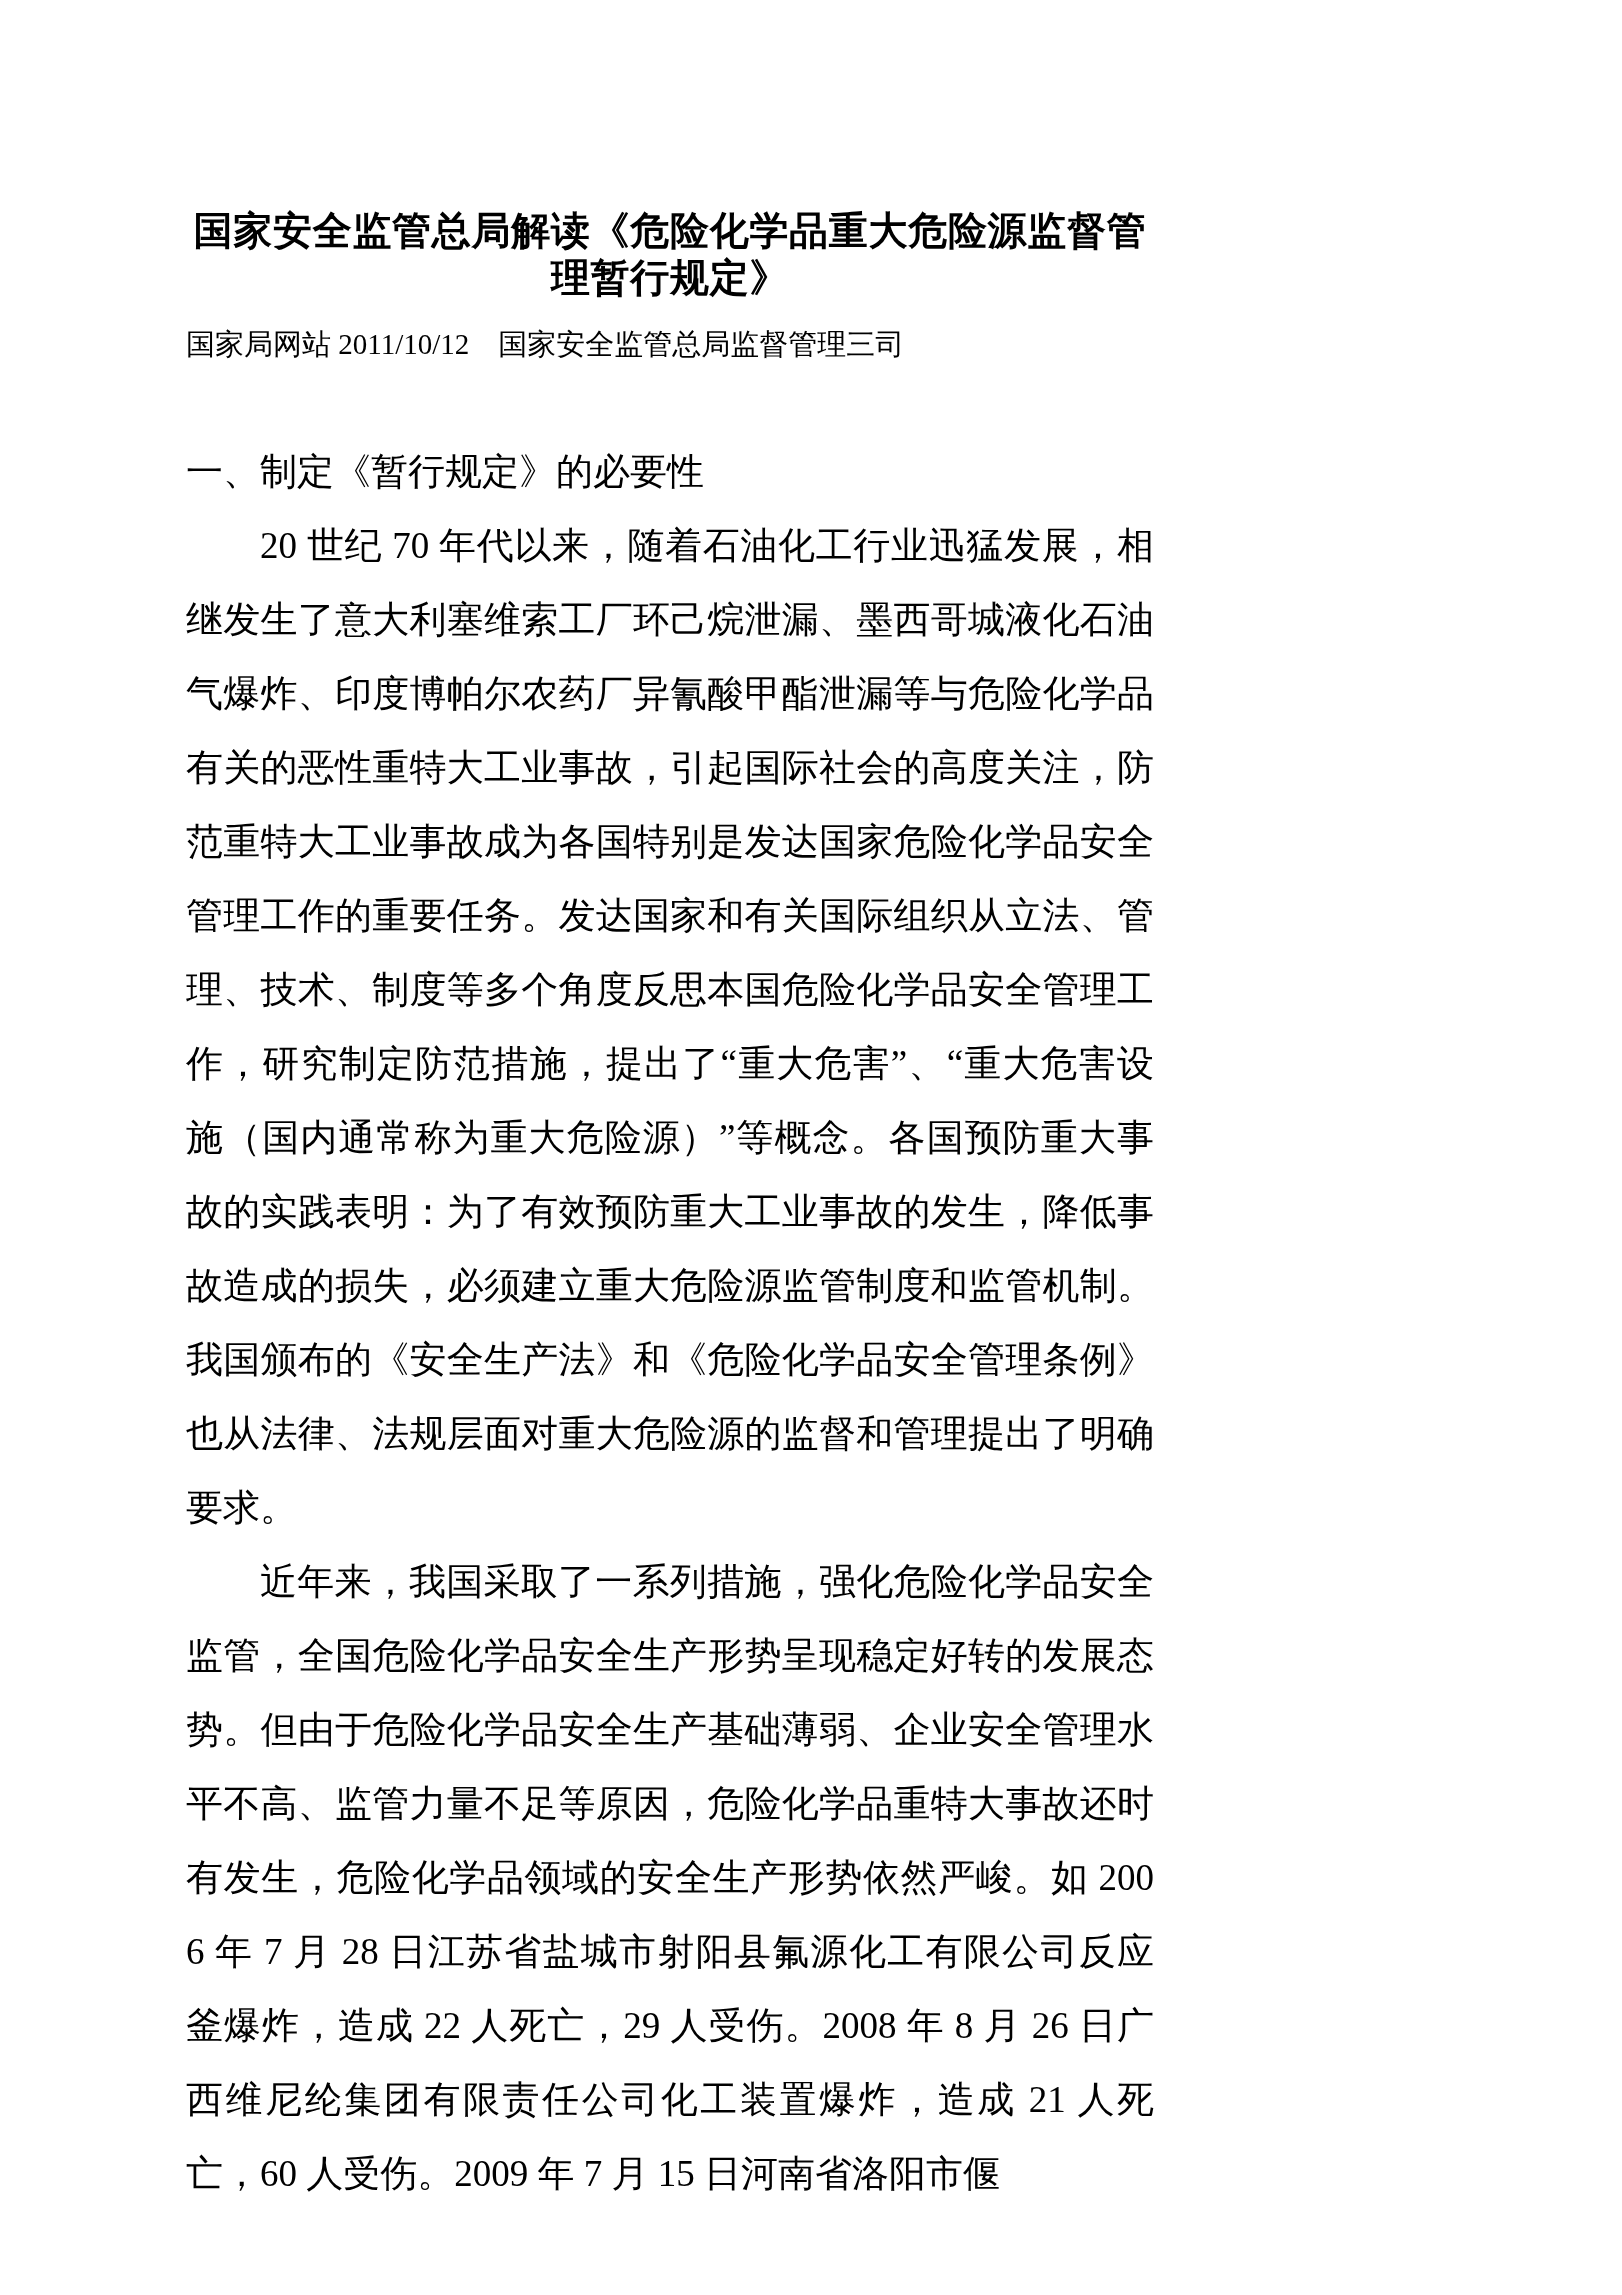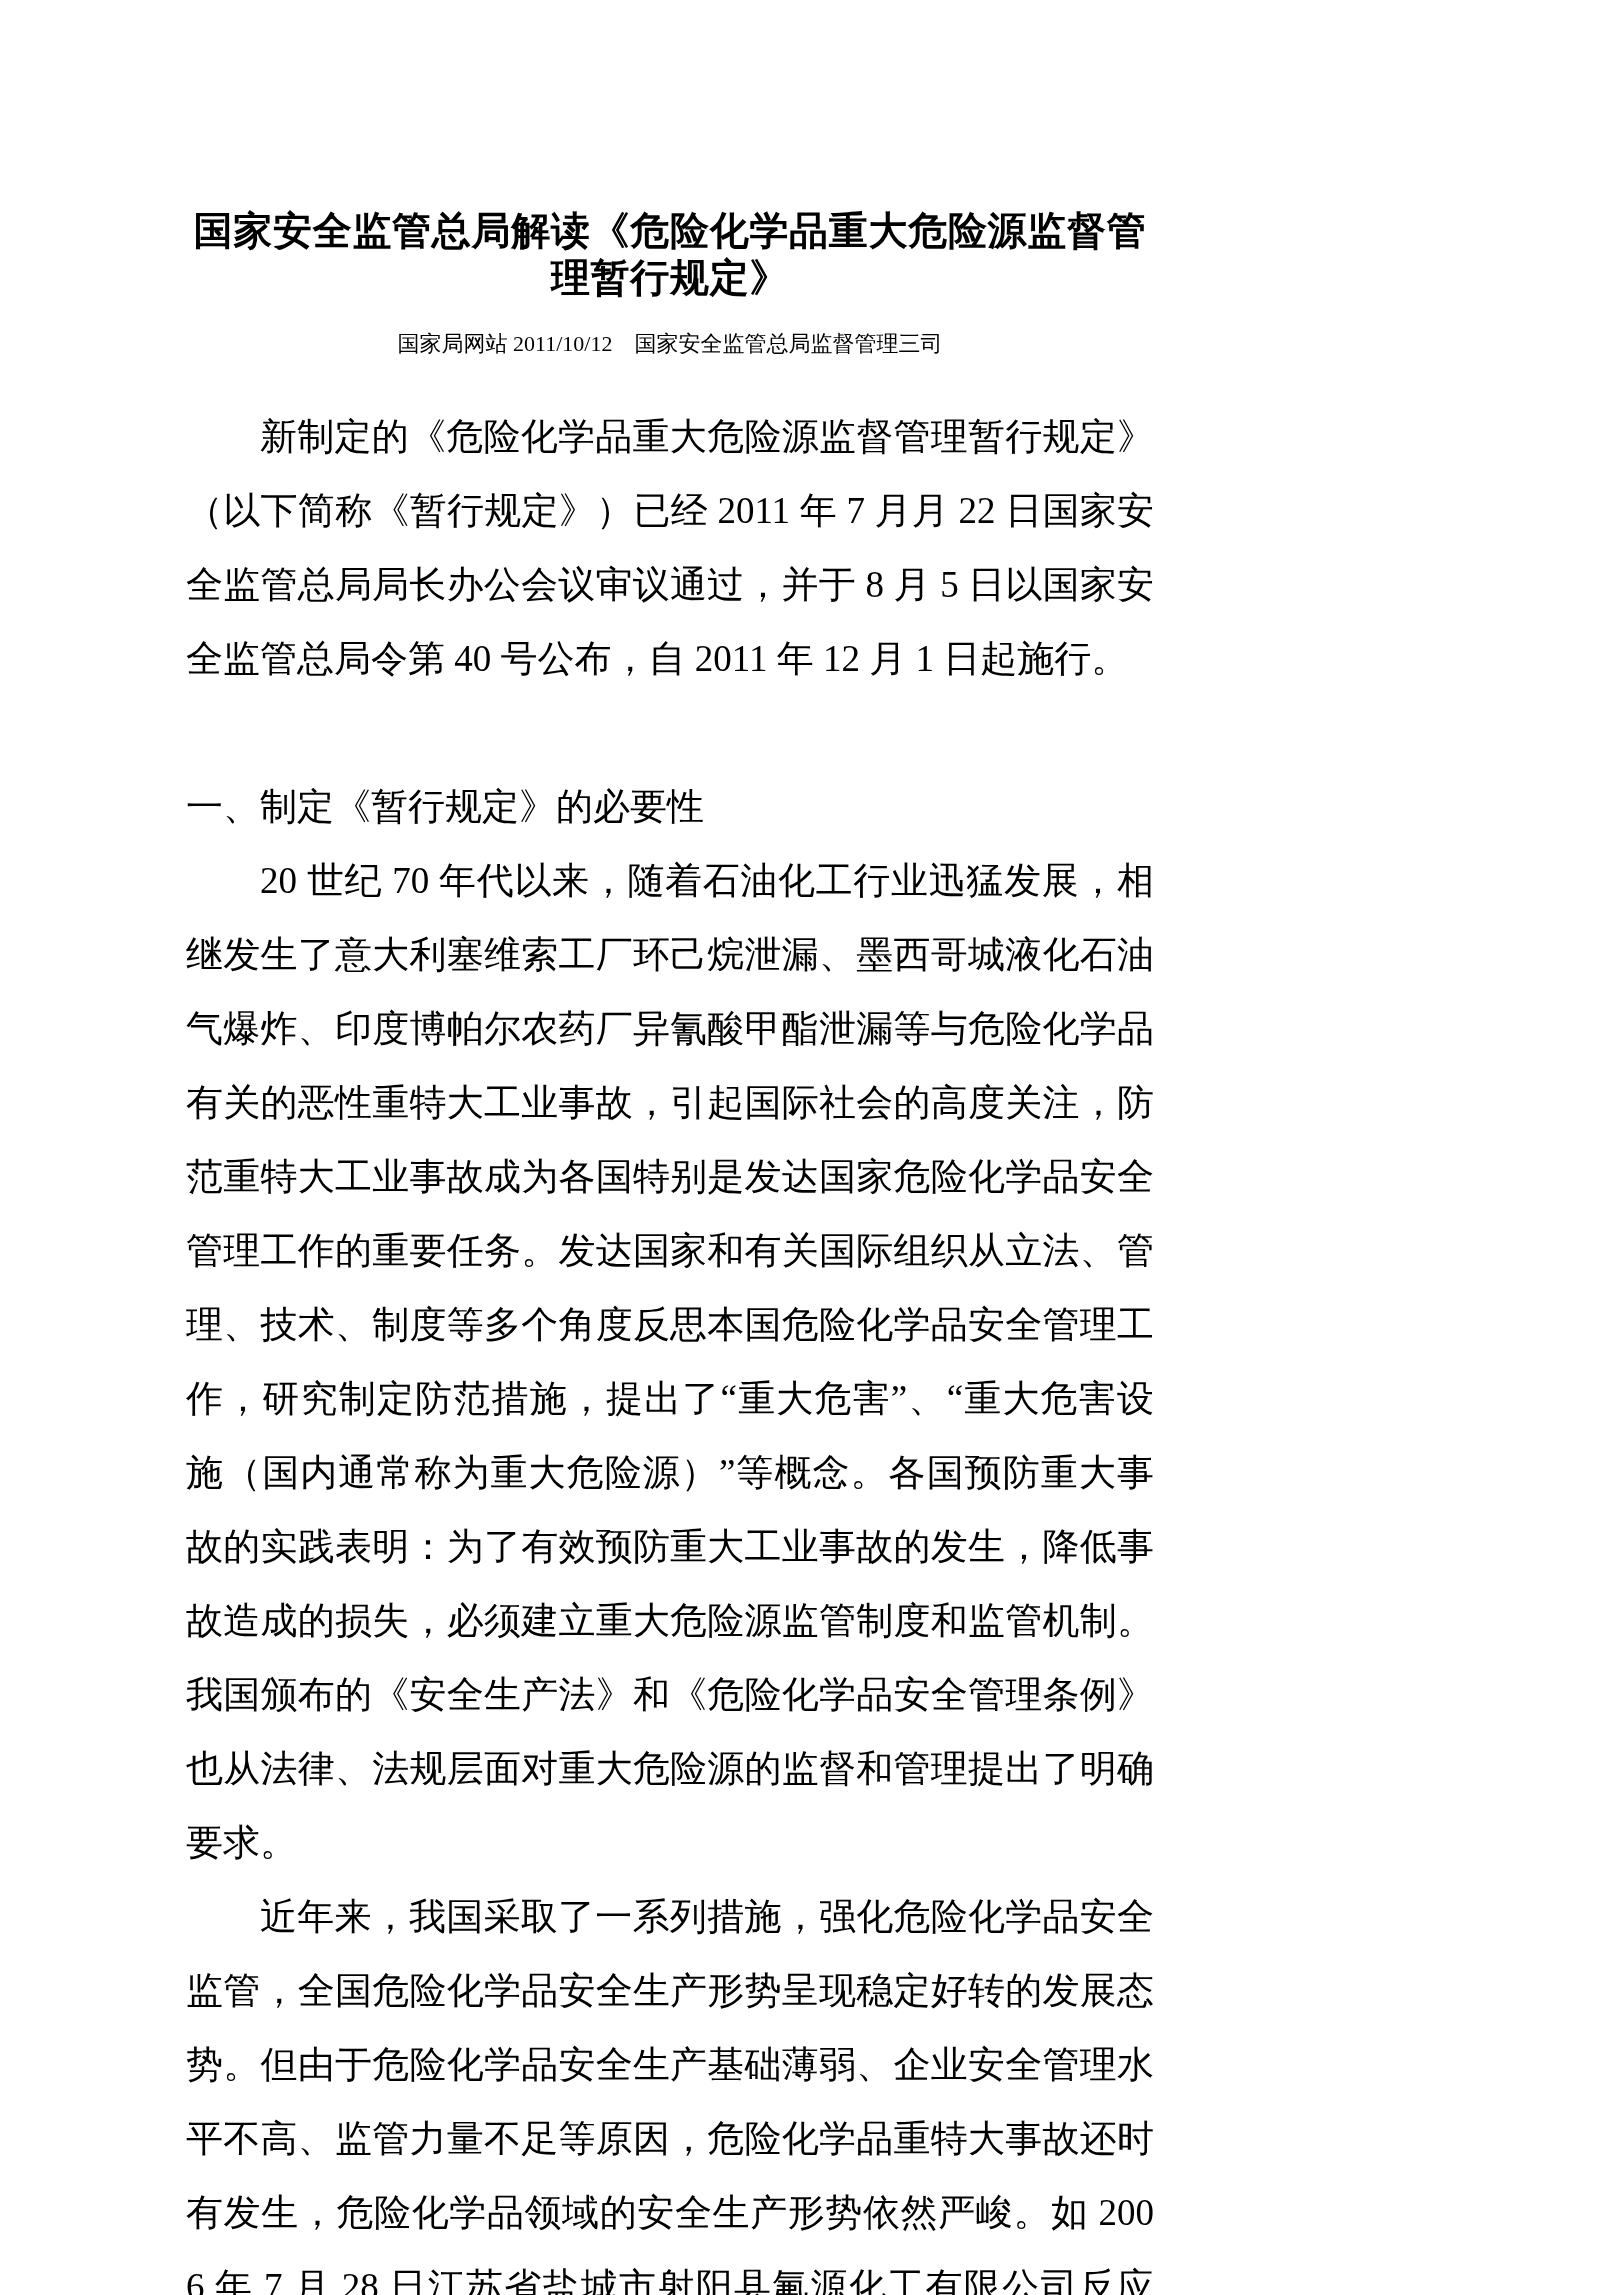--- a/index.html
+++ b/index.html
@@ -23,23 +23,23 @@
     }
     .doc-title {
       font-size: 39px;
       line-height: 47px;
       font-weight: bold;
       text-align: center;
       letter-spacing: 0.7px;
     }
     .doc-byline {
       margin-top: 26px;
-      font-size: 22px;
+      font-size: 29px;
       line-height: 34px;
-      text-align: center;
+      text-align: left;
       white-space: pre-wrap;
       font-weight: normal;
     }
     .doc-body {
       margin-top: 39px;
     }
     .para {
       margin: 0;
       font-size: 37px;
       line-height: 74px;
@@ -60,21 +60,20 @@
 <body>
 
 <div class="page">
 
   <div class="doc-title">国家安全监管总局解读《危险化学品重大危险源监督管理暂行规定》</div>
 
   <div class="doc-byline">国家局网站 2011/10/12　国家安全监管总局监督管理三司</div>
 
   <div class="doc-body">
 
-    <p class="para">新制定的《危险化学品重大危险源监督管理暂行规定》（以下简称《暂行规定》）已经 2011 年 7 月月 22 日国家安全监管总局局长办公会议审议通过，并于 8 月 5 日以国家安全监管总局令第 40 号公布，自 2011 年 12 月 1 日起施行。</p>
 
     <h2 class="section-heading">一、制定《暂行规定》的必要性</h2>
 
     <p class="para">20 世纪 70 年代以来，随着石油化工行业迅猛发展，相继发生了意大利塞维索工厂环己烷泄漏、墨西哥城液化石油气爆炸、印度博帕尔农药厂异氰酸甲酯泄漏等与危险化学品有关的恶性重特大工业事故，引起国际社会的高度关注，防范重特大工业事故成为各国特别是发达国家危险化学品安全管理工作的重要任务。发达国家和有关国际组织从立法、管理、技术、制度等多个角度反思本国危险化学品安全管理工作，研究制定防范措施，提出了“重大危害”、“重大危害设施（国内通常称为重大危险源）”等概念。各国预防重大事故的实践表明：为了有效预防重大工业事故的发生，降低事故造成的损失，必须建立重大危险源监管制度和监管机制。我国颁布的《安全生产法》和《危险化学品安全管理条例》也从法律、法规层面对重大危险源的监督和管理提出了明确要求。</p>
 
     <p class="para">近年来，我国采取了一系列措施，强化危险化学品安全监管，全国危险化学品安全生产形势呈现稳定好转的发展态势。但由于危险化学品安全生产基础薄弱、企业安全管理水平不高、监管力量不足等原因，危险化学品重特大事故还时有发生，危险化学品领域的安全生产形势依然严峻。如 2006 年 7 月 28 日江苏省盐城市射阳县氟源化工有限公司反应釜爆炸，造成 22 人死亡，29 人受伤。2008 年 8 月 26 日广西维尼纶集团有限责任公司化工装置爆炸，造成 21 人死亡，60 人受伤。2009 年 7 月 15 日河南省洛阳市偃</p>
 
   </div>
 
 </div>

